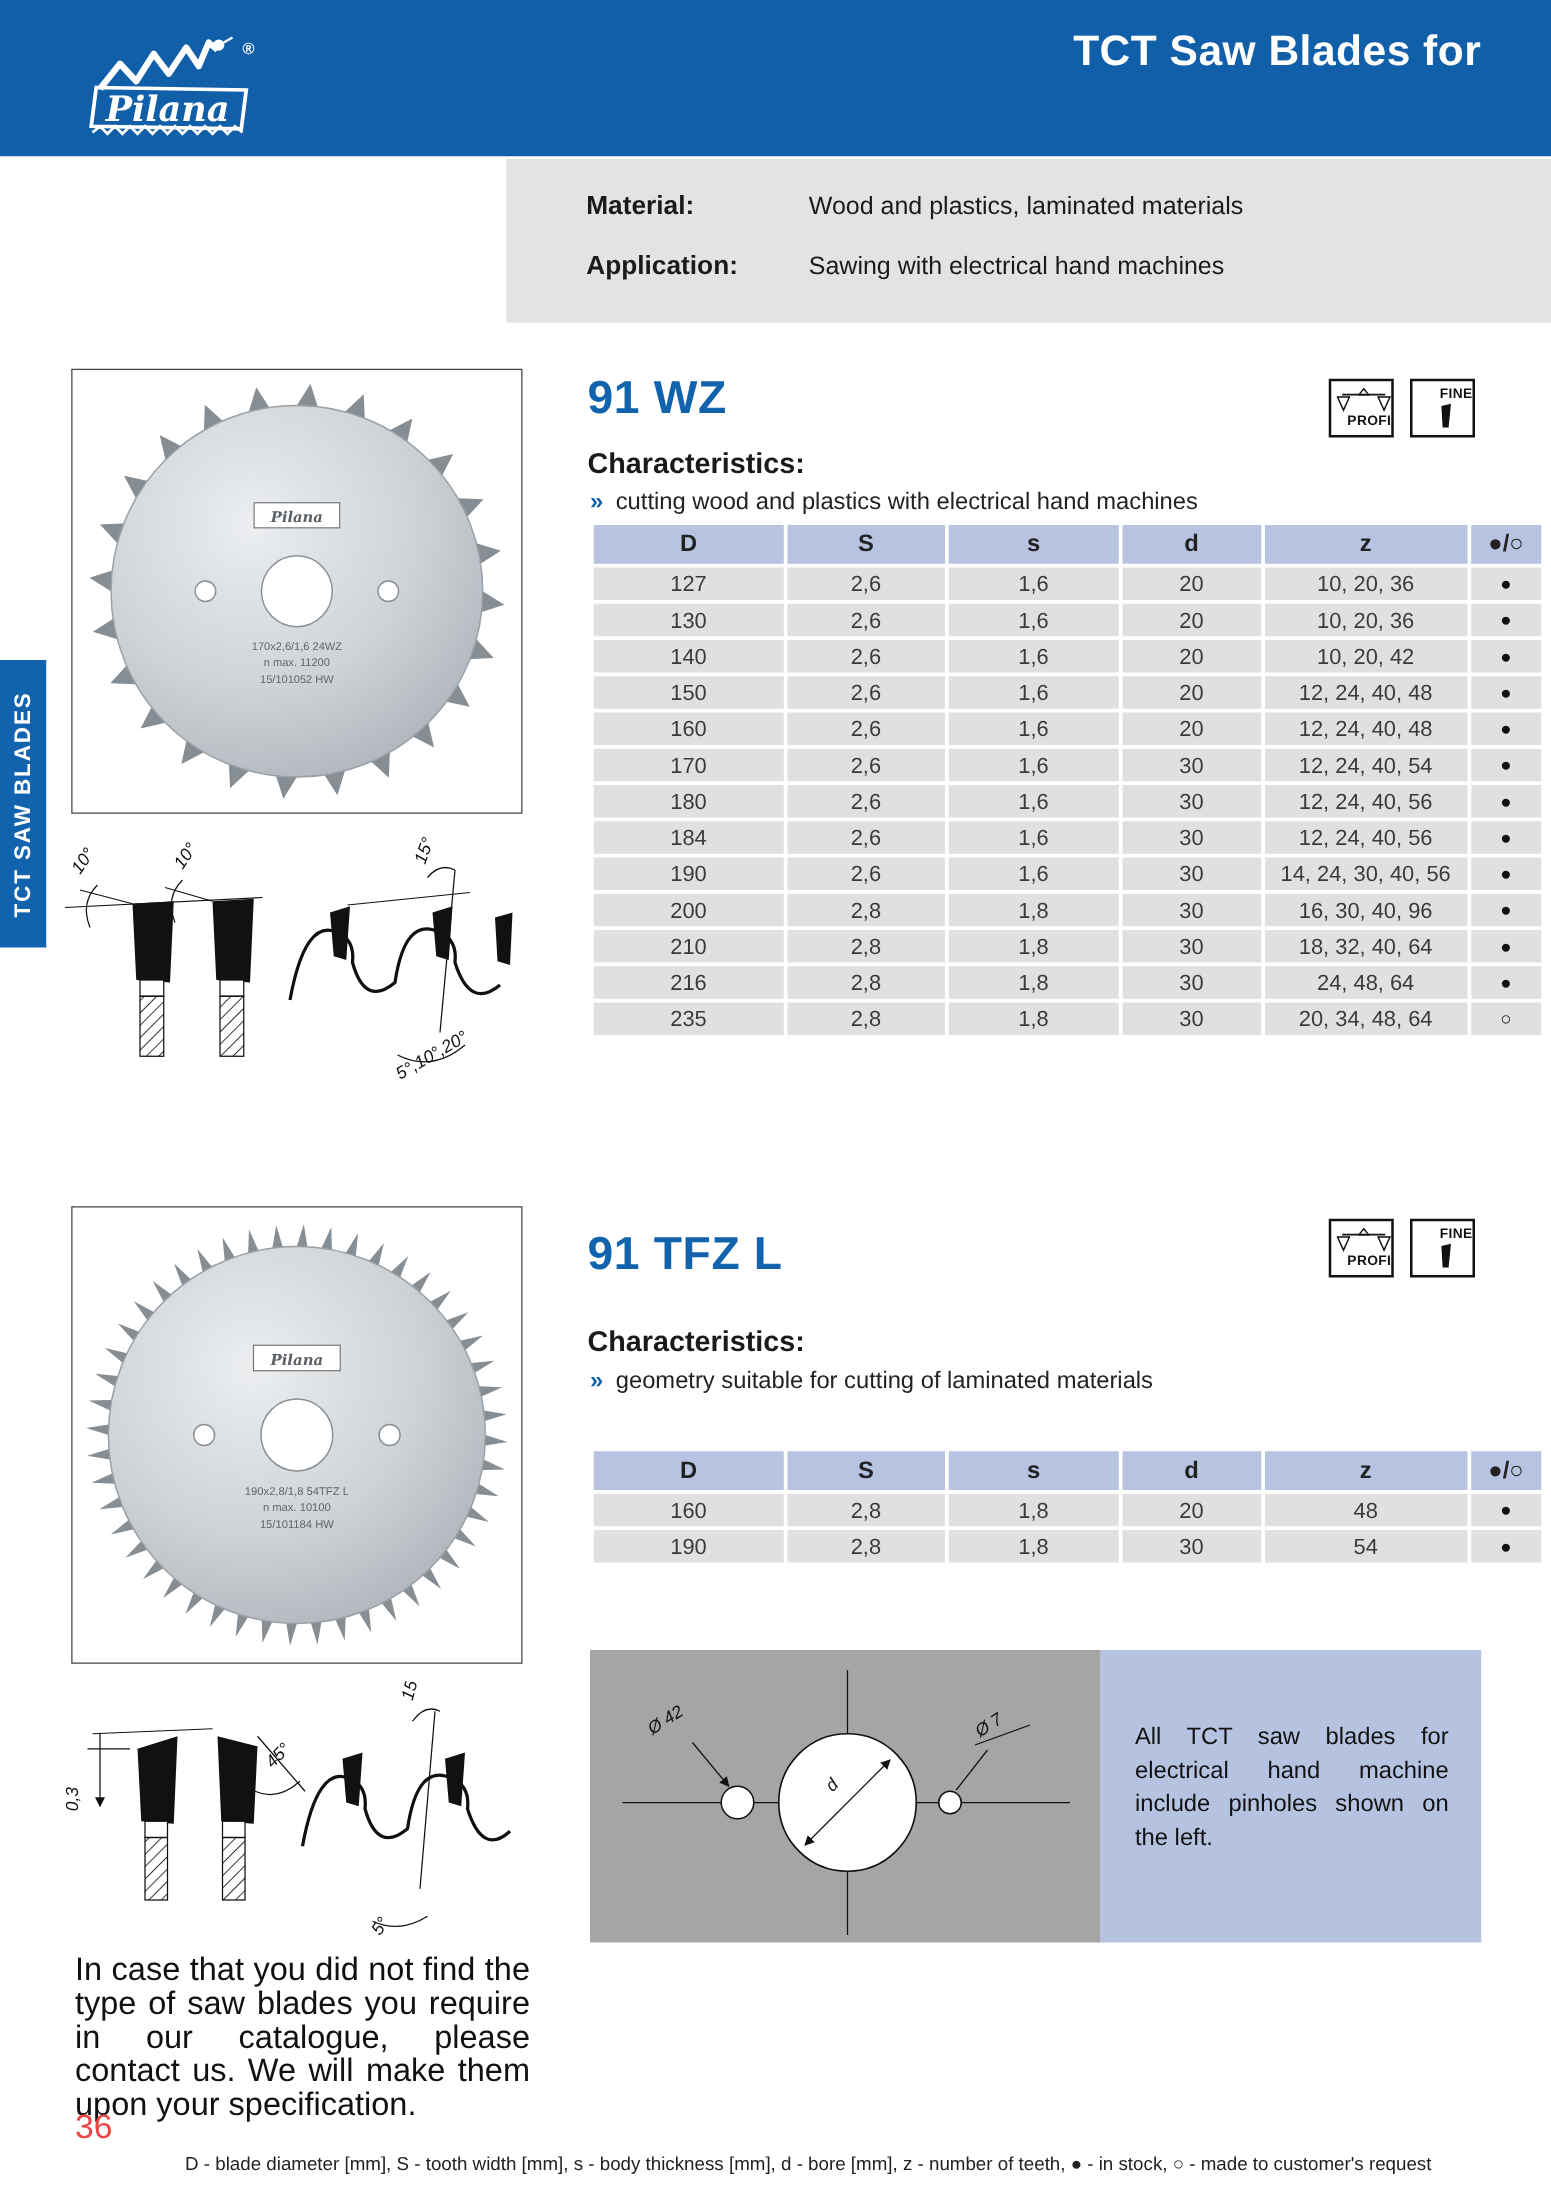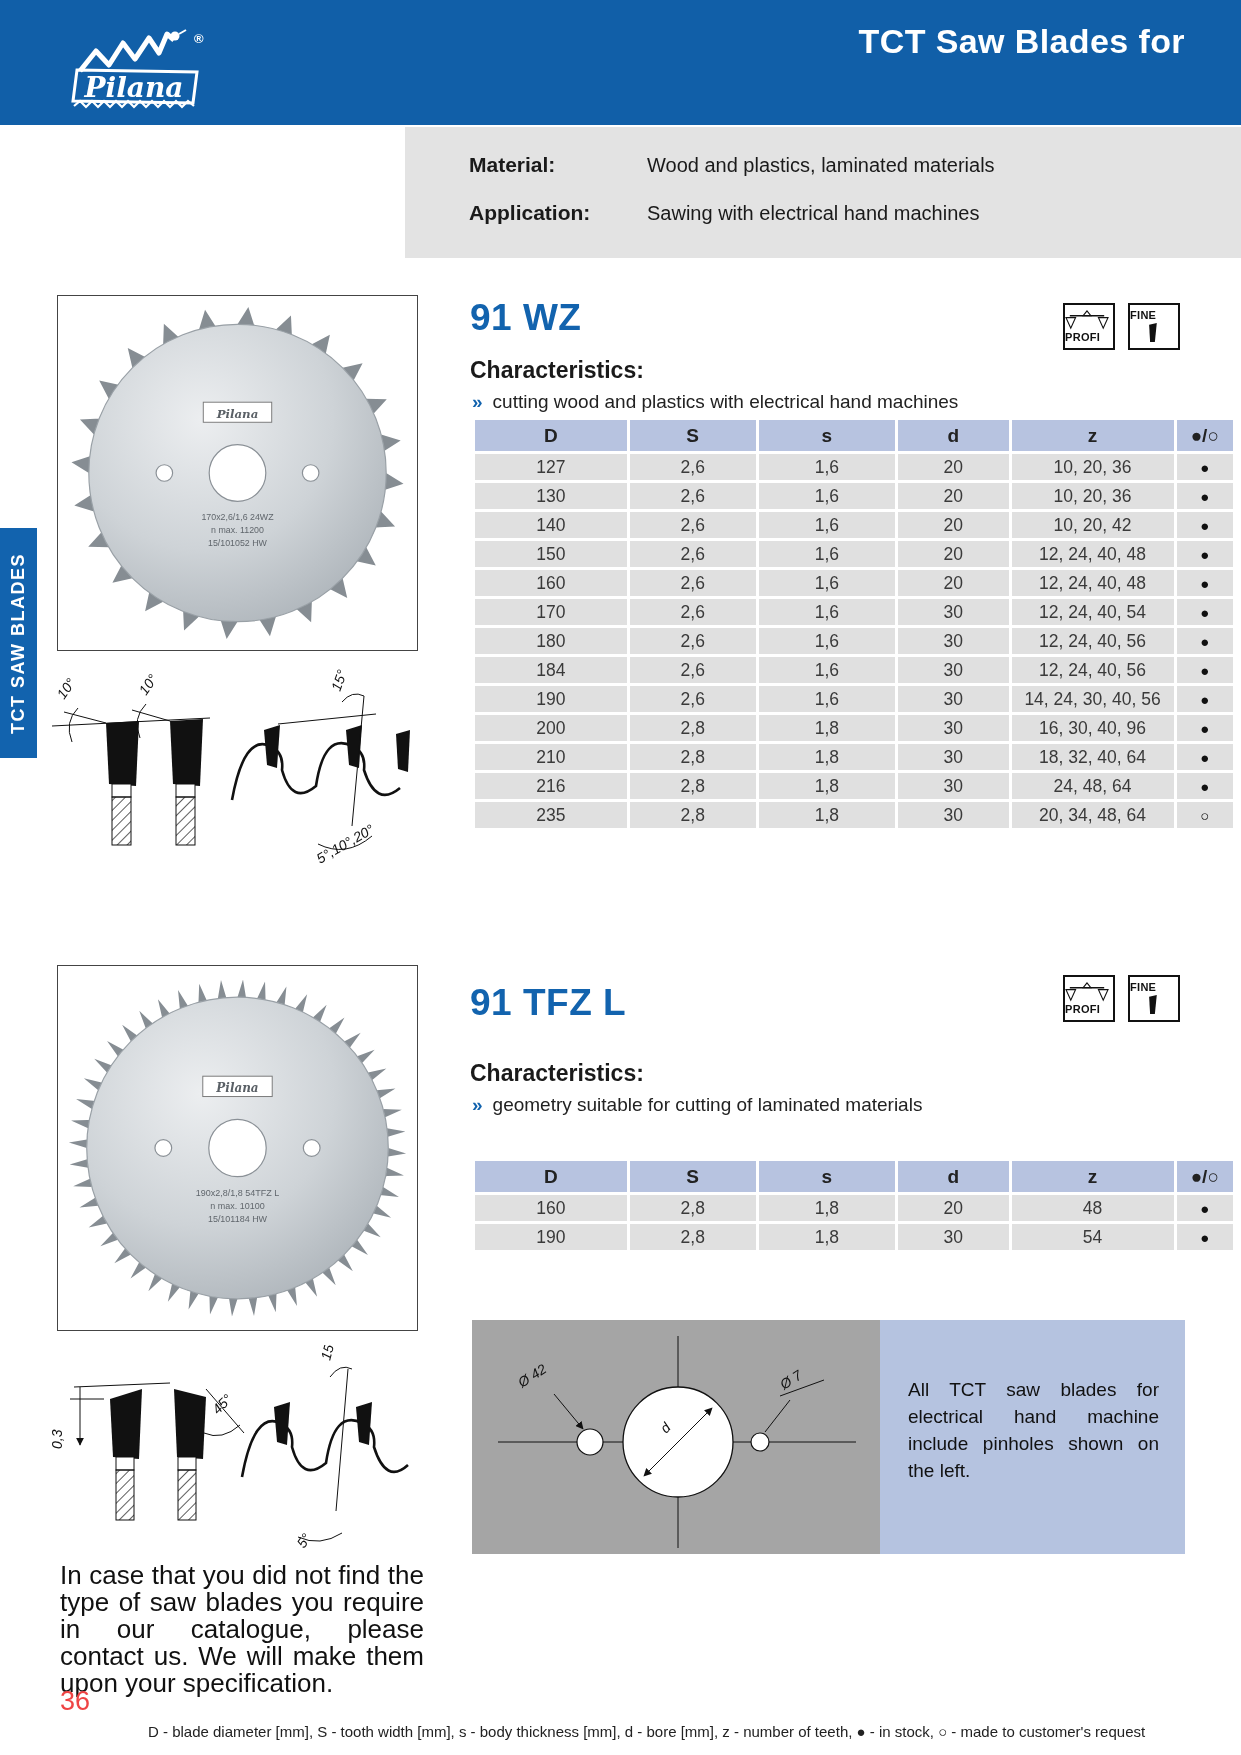--- a/index.html
+++ b/index.html
@@ -42,21 +42,21 @@
   .char-label { position:absolute; left:470px; font-weight:bold; font-size:23px; }
   .char-label.wz  { top:357px; }
   .char-label.tfz { top:1060px; }
   .bullet { position:absolute; left:472px; font-size:19px; color:#222; }
   .bullet.wz  { top:391px; }
   .bullet.tfz { top:1094px; }
   .bullet .marker { color:#1263ae; font-weight:bold; margin-right:10px; }
 
   
   .badge { position:absolute; width:52px; height:47px; border:2px solid #111; background:#fff;
-           display:flex; flex-direction:column; align-items:flex-start; justify-content:center; gap:1px; }
+           display:flex; flex-direction:column; align-items:flex-end; justify-content:center; gap:1px; }
   .badge-label { font-weight:bold; font-size:11px; letter-spacing:.3px; color:#111; line-height:11px; }
   .badge svg { display:block; }
   .profi1 { left:1063px; top:303px; }  .fine1 { left:1128px; top:303px; }
   .profi2 { left:1063px; top:975px; }  .fine2 { left:1128px; top:975px; }
 
   
   .tbl-wrap { position:absolute; left:472px; width:764px; }
   .tbl-wrap.wz  { top:417px; }
   .tbl-wrap.tfz { top:1158px; }
   table.spec { width:100%; border-collapse:separate; border-spacing:3px; }

